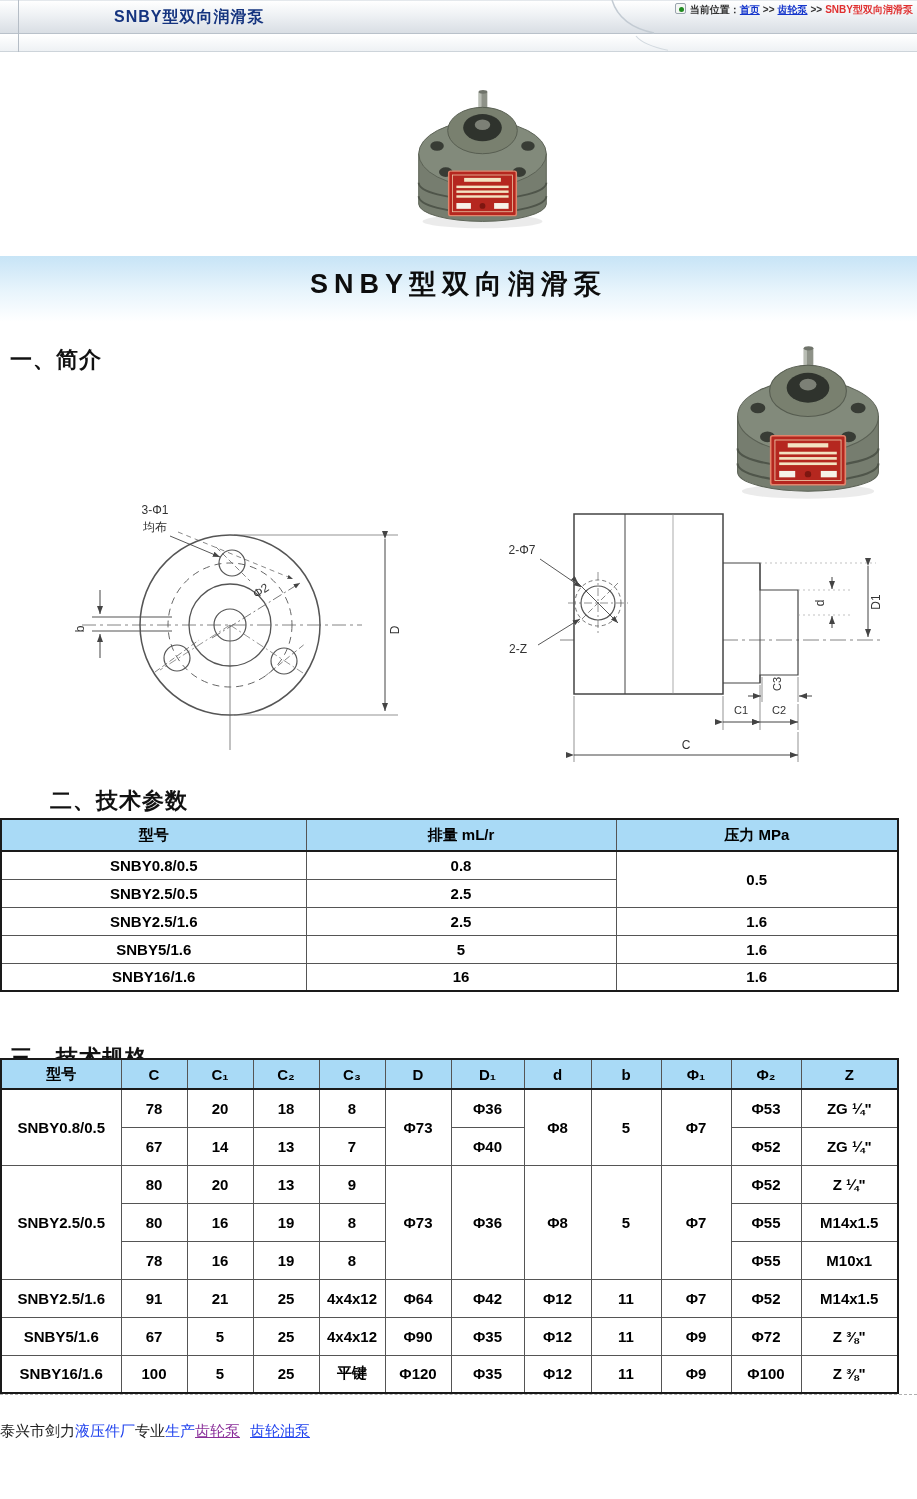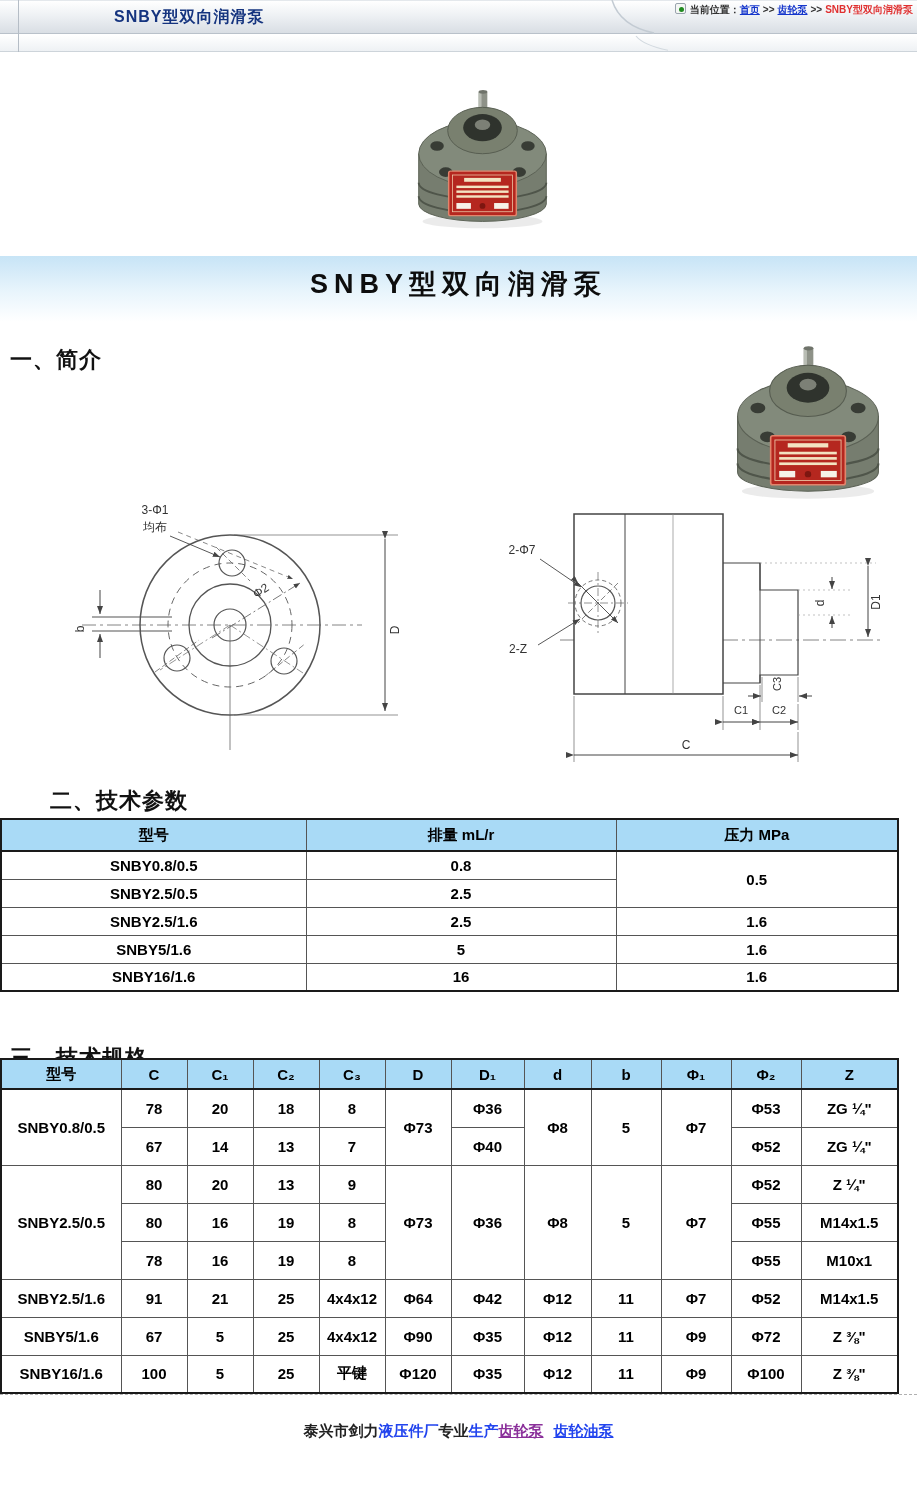--- a/index.html
+++ b/index.html
@@ -49,21 +49,21 @@
                              font-size:15px; font-weight:bold; color:#000; overflow:hidden; }
   table.dt th { background:#a9daf6; height:32px; border-bottom:2px solid #1a1a1a; }
   table.dt { border:2px solid #1a1a1a; }
   #params-table td { height:28px; }
   #specs-table th { height:30px; }
   #specs-table td { height:38px; }
   .tbl-wrap { position:absolute; left:0; }
 
   
   .footer-rule { position:absolute; left:0; top:1394px; width:917px; border-top:1px dashed #b0b0b0; }
-  .footer { position:absolute; left:0; top:1422px; width:917px; text-align:center; font-size:15px; font-weight:bold; }
+  .footer { position:absolute; left:0; top:1422px; width:917px; text-align:left; font-size:15px; font-weight:normal; }
   .footer .f-black { color:#222; }
   .footer .f-blue { color:#2244ee; cursor:pointer; }
   .footer .f-purple-u { color:#8a2f9a; text-decoration:underline; cursor:pointer; margin-right:10px; }
   .footer .f-blue-u { color:#2244ee; text-decoration:underline; cursor:pointer; }
 </style>
 </head>
 <body>
 
 <div id="page">
 

